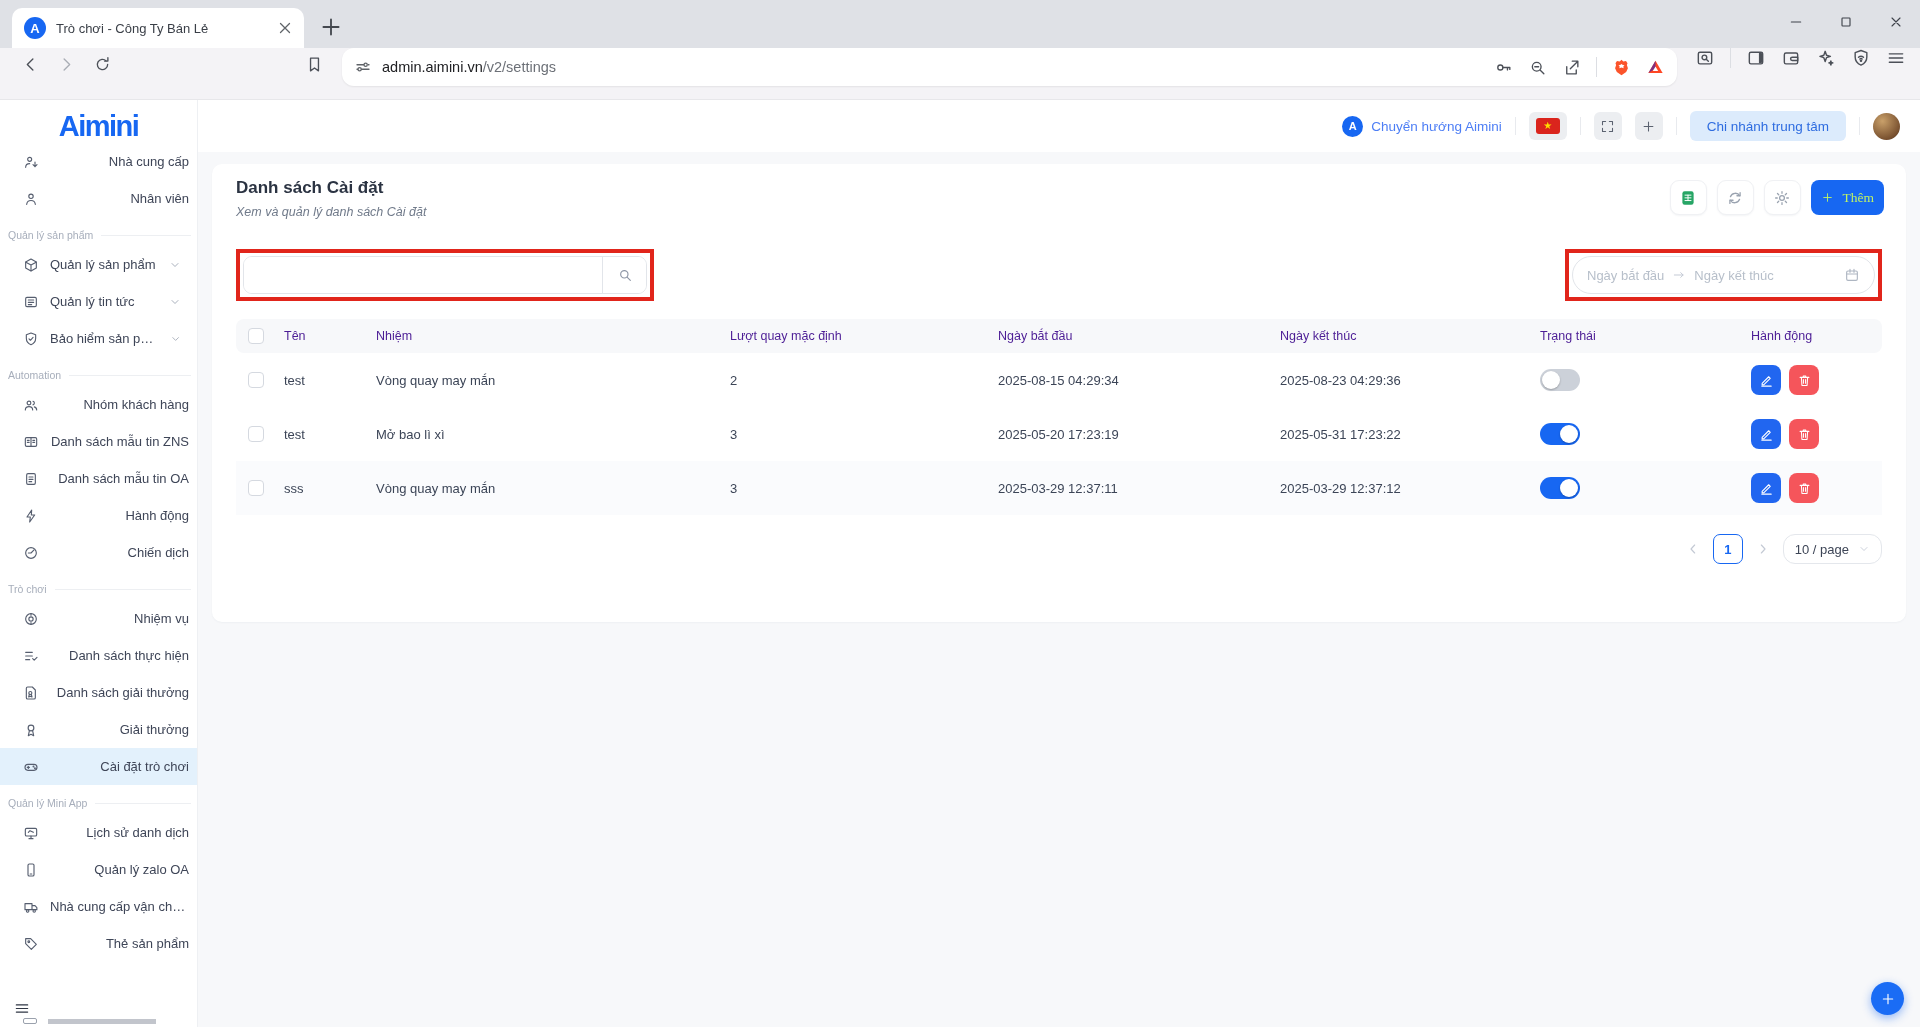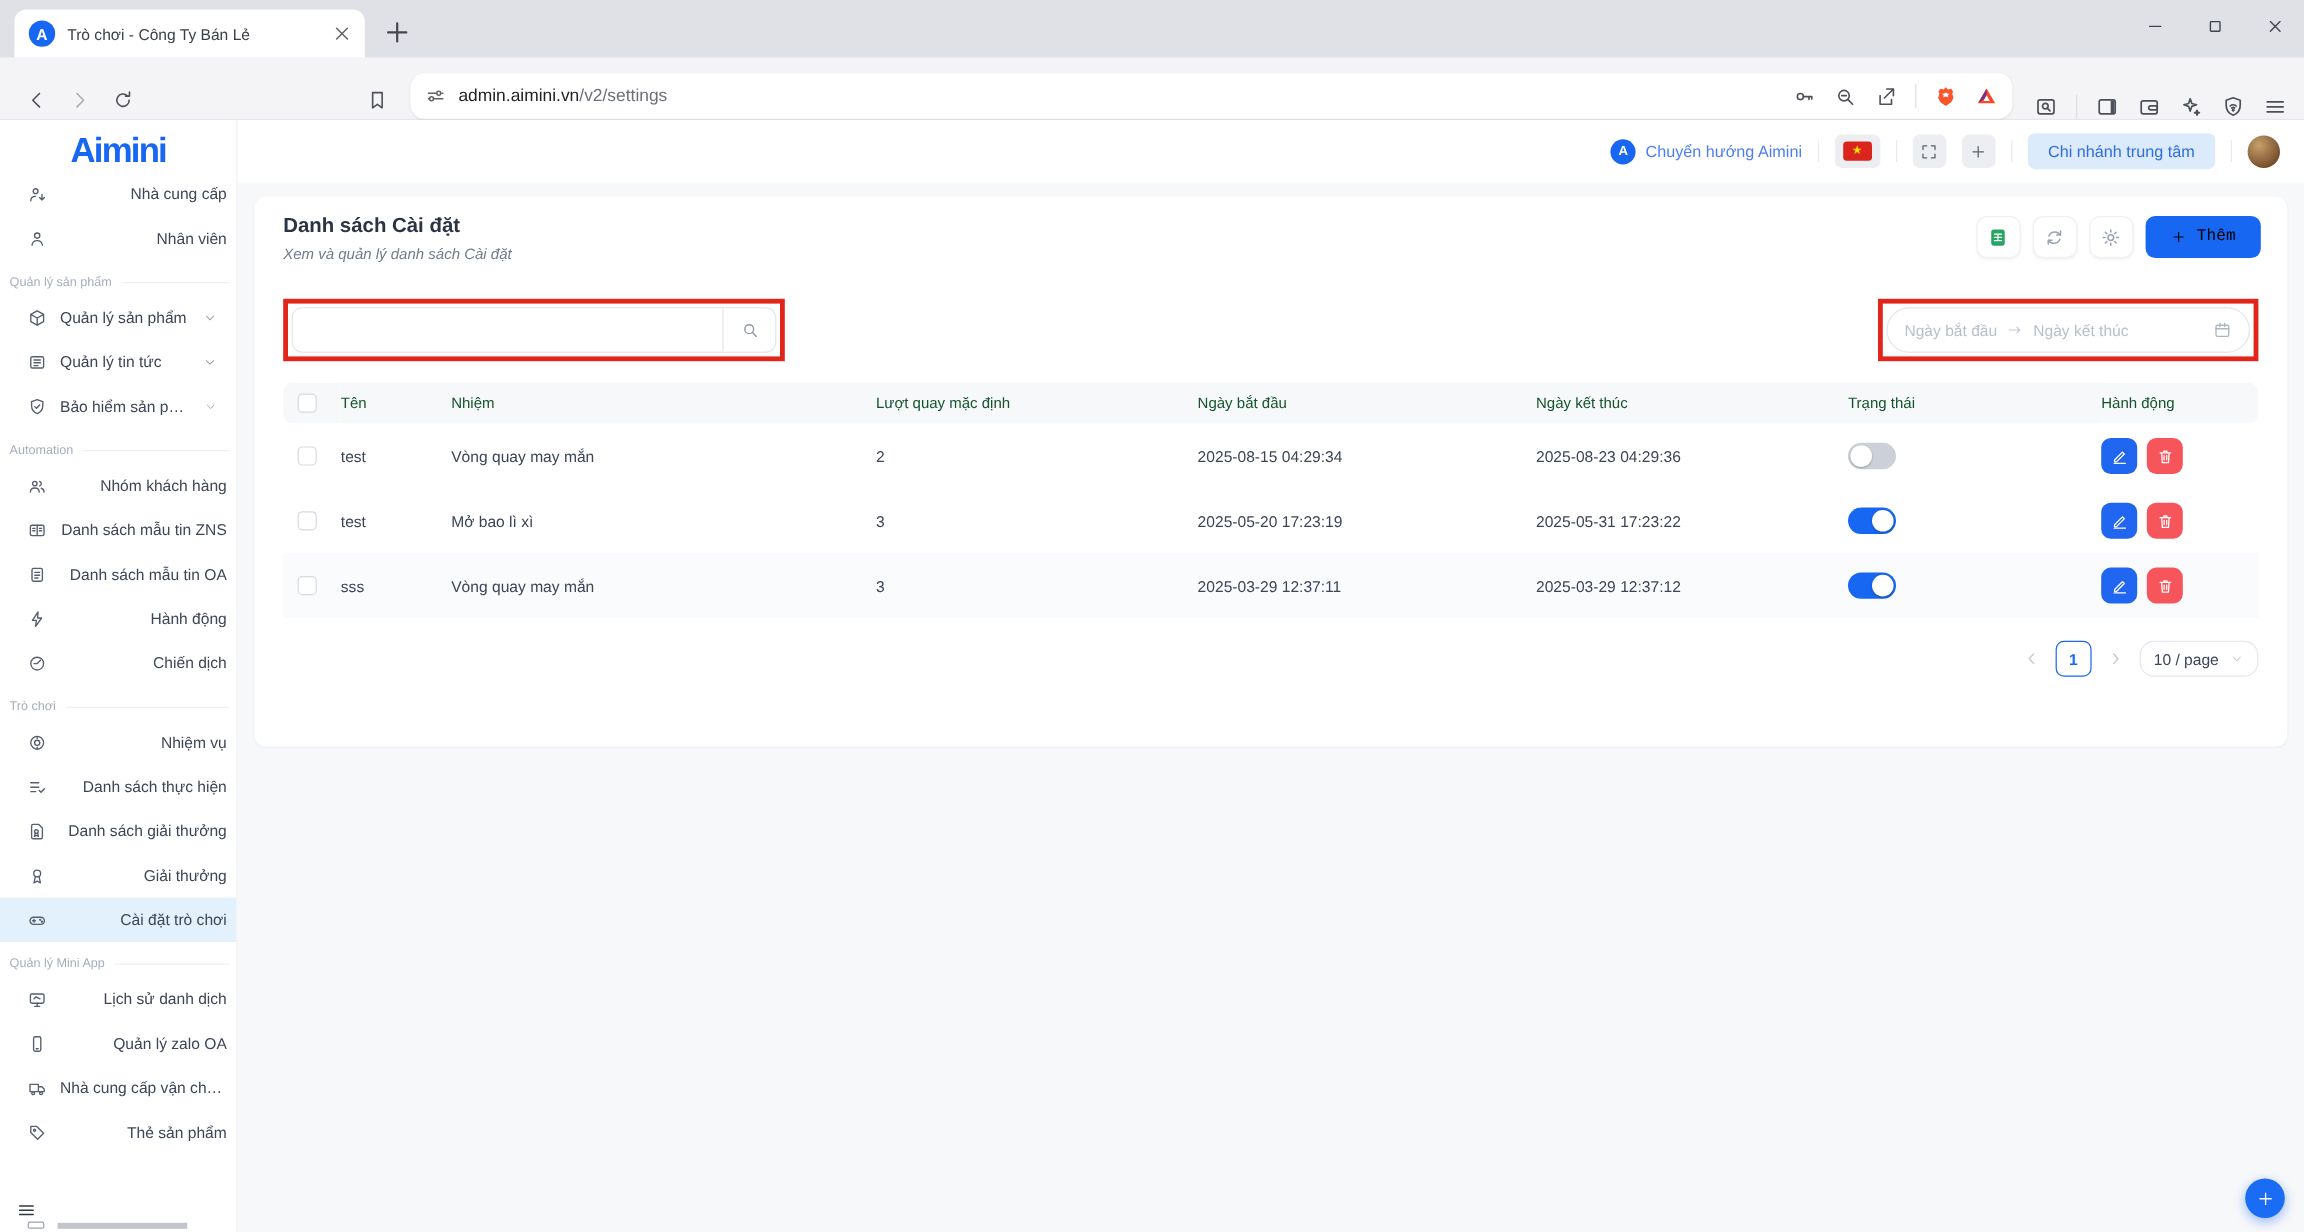--- a/index.html
+++ b/index.html
@@ -12,21 +12,21 @@
   
   .tabstrip{height:48px;background:#dfe1e6;display:flex;align-items:flex-end;padding-left:12px;position:relative;}
   .tab{width:292px;height:40px;background:#fff;border-radius:10px 10px 0 0;display:flex;align-items:center;gap:10px;padding:0 10px 0 12px;}
   .favicon{width:22px;height:22px;border-radius:50%;background:#1767f2;color:#fff;font-weight:bold;font-size:13px;display:flex;align-items:center;justify-content:center;flex:none;}
   .tab-title{flex:1;font-size:13px;color:#3a3f47;white-space:nowrap;overflow:hidden;}
   .tab-close{width:18px;height:18px;color:#5f6368;}
   .newtab{width:26px;height:26px;color:#44484f;margin:0 0 8px 14px;}
   .win-controls{position:absolute;right:16px;top:0;height:44px;display:flex;align-items:center;gap:34px;color:#3f434b;}
   .win-controls .icon{width:16px;height:16px;}
 
-  .toolbar{height:52px;background:#f4f3f6;display:flex;align-items:flex-end;padding:0 14px;gap:4px;border-bottom:1px solid #e7e7ea;}
+  .toolbar{height:52px;background:#f4f3f6;display:flex;align-items:flex-start;padding:0 14px;gap:4px;border-bottom:1px solid #e7e7ea;}
   .tb-btn{width:32px;height:32px;display:flex;align-items:center;justify-content:center;color:#4c5058;border-radius:50%;}
   .tb-btn .icon{width:19px;height:19px;}
   .tb-btn.dis{color:#a9adb5;}
   .urlbar{flex:1;height:38px;background:#fff;border-radius:12px;display:flex;align-items:center;padding:0 12px;gap:10px;margin:0 8px;box-shadow:0 1px 2px rgba(0,0,0,.07);}
   .url-text{font-size:14.5px;color:#202124;}
   .url-text .path{color:#6c7077;}
   .url-right{margin-left:auto;display:flex;align-items:center;gap:15px;color:#4c5058;}
   .url-right .icon{width:19px;height:19px;}
   .vdiv{width:1px;height:20px;background:#dcdee3;}
   .toolbar-right{display:flex;align-items:center;gap:15px;color:#4c5058;padding-left:6px;}
@@ -63,36 +63,36 @@
   .avatar{width:27px;height:27px;border-radius:50%;background:radial-gradient(circle at 35% 30%,#c9a06a,#7a5230 70%,#4c3018);}
 
   
   .content{flex:1;padding:12px 14px 0 14px;}
   .card{background:#fff;border-radius:10px;height:458px;position:relative;padding:14px 24px;box-shadow:0 1px 2px rgba(25,39,70,.04);}
   .page-title{font-size:17px;font-weight:700;color:#2b3342;}
   .page-subtitle{font-size:12.5px;color:#707a8a;margin-top:7px;font-style:italic;}
   .card-actions{position:absolute;top:16px;right:22px;display:flex;gap:10px;align-items:center;}
   .tool-btn{width:37px;height:35px;background:#fff;border:1px solid #f0f1f4;border-radius:9px;display:flex;align-items:center;justify-content:center;box-shadow:0 1px 2px rgba(25,39,70,.05);color:#9aa3b0;cursor:pointer;}
   .tool-btn .icon{width:18px;height:18px;}
-  .add-btn{height:35px;padding:0 21px;background:#1767f2;color:#000000;border:none;border-radius:8px;font-size:13.5px;display:flex;align-items:center;gap:9px;cursor:pointer;font-family:Liberation Mono, monospace;}
+  .add-btn{height:35px;padding:0 10px;background:#1767f2;color:#bef264;border:none;border-radius:8px;font-size:13.5px;display:flex;align-items:center;gap:9px;cursor:pointer;font-family:Liberation Serif, serif;}
   .add-btn .icon{width:13px;height:13px;}
 
   .filters{display:flex;justify-content:space-between;margin-top:30px;align-items:center;}
   .ann{border:4px solid #e1251b;padding:3px;}
   .search-box{width:404px;height:38px;border:1px solid #e2e5ea;border-radius:9px;display:flex;align-items:stretch;background:#fff;overflow:hidden;}
   .search-box input{flex:1;border:none;outline:none;padding:0 12px;font-size:13px;font-family:inherit;color:#3c4557;}
   .search-btn{width:44px;border-left:1px solid #e2e5ea;display:flex;align-items:center;justify-content:center;color:#8d95a5;background:#fff;cursor:pointer;}
   .search-btn .icon{width:16px;height:16px;}
   .date-box{width:303px;height:38px;border:1px solid #e2e5ea;border-radius:19px;display:flex;align-items:center;padding:0 14px;gap:8px;font-size:13px;color:#b7bfca;background:#fff;}
   .date-box .arr{color:#c3c9d4;width:14px;height:14px;}
   .date-box .cal{margin-left:auto;color:#aeb6c2;width:16px;height:16px;}
 
   table{width:100%;border-collapse:collapse;margin-top:18px;table-layout:fixed;}
   thead tr{background:#f7f8fa;height:34px;}
-  th{font-size:12.5px;color:#14532d;font-weight:400;text-align:left;padding:0;}
+  th{font-size:12.5px;color:#4c1d95;font-weight:400;text-align:left;padding:0;}
   th:first-child{border-radius:8px 0 0 8px;padding-left:12px;}
   th:last-child{border-radius:0 8px 8px 0;}
   td{height:54px;font-size:13px;color:#3c4557;padding:0;}
   td:first-child{padding-left:12px;}
   tbody tr:last-child{background:#fafbfd;}
   .cb{width:16px;height:16px;border:1px solid #d5d9e0;border-radius:4px;display:inline-block;background:#fff;vertical-align:middle;cursor:pointer;}
   .switch{width:40px;height:22px;border-radius:11px;background:#ccd1d9;display:inline-flex;align-items:center;padding:2px;cursor:pointer;}
   .switch .knob{width:18px;height:18px;border-radius:50%;background:#fff;box-shadow:0 1px 2px rgba(0,0,0,.25);}
   .switch.on{background:#1767f2;justify-content:flex-end;}
   .act-btns{display:flex;gap:8px;}

